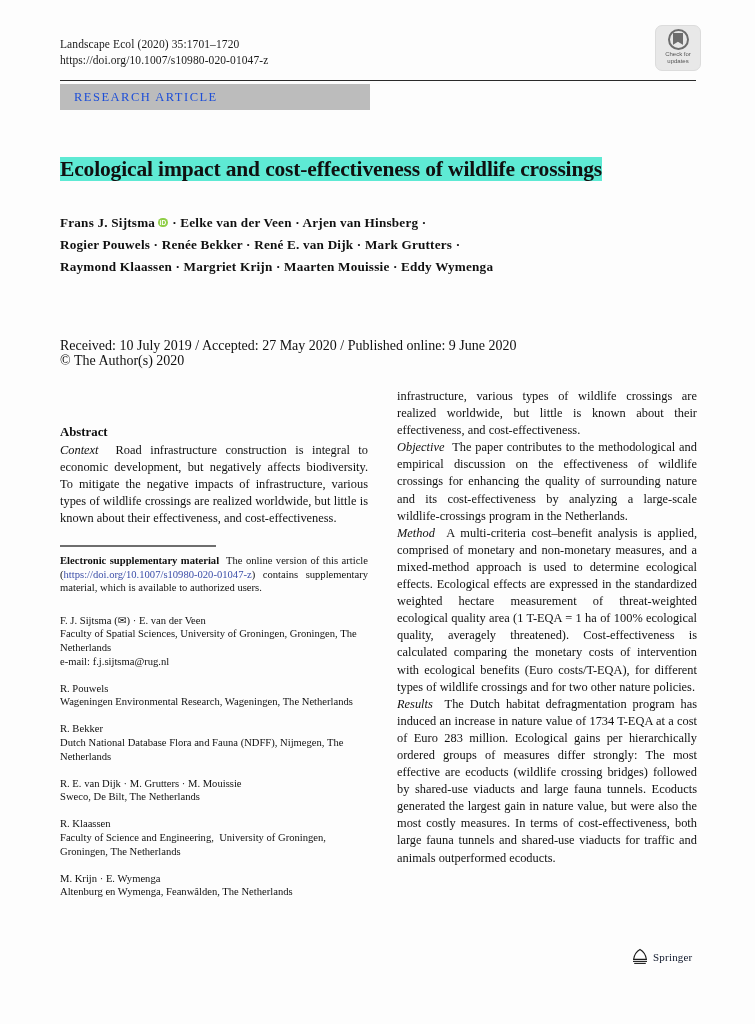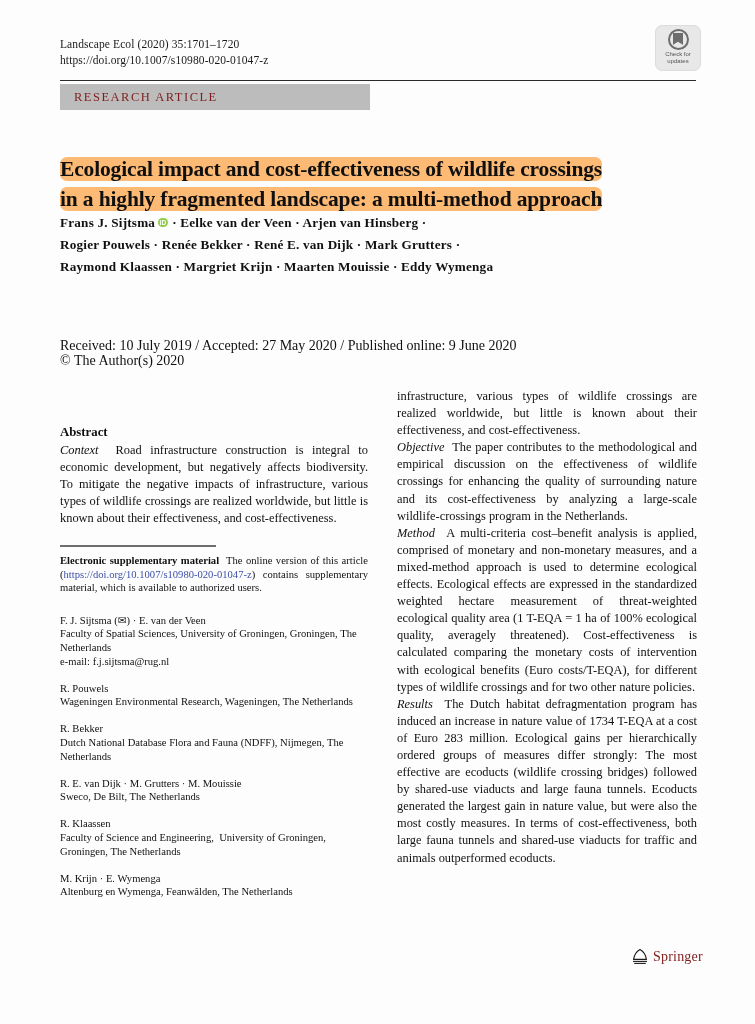--- a/index.html
+++ b/index.html
@@ -94,40 +94,39 @@
     top: 84px;
     width: 310px;
     height: 26px;
     background: #bcbcbc;
     display: flex;
     align-items: center;
   }
   .research-banner span {
     font-size: 12.5px;
     letter-spacing: 1.5px;
-    color: #7f1d1d;
+    color: #1d4ed8;
     padding-left: 14px;
     font-family: "Liberation Serif", serif;
   }
 
   
   .title {
     position: absolute;
     left: 60px;
     top: 140px;
     width: 600px;
     font-size: 21.5px;
     font-weight: bold;
     line-height: 30px;
     letter-spacing: -0.15px;
   }
   .title .hl {
-    background: #fdba74;
+    background: #5eead4;
     box-decoration-break: clone;
-    border-radius: 7px;
     -webkit-box-decoration-break: clone;
   }
 
   
   .authors {
     position: absolute;
     left: 60px;
     top: 212px;
     width: 560px;
     font-size: 13.2px;
@@ -235,22 +234,22 @@
     align-items: center;
     gap: 5px;
   }
   .springer .glyph {
     width: 16px;
     height: 18px;
     position: relative;
   }
   .springer .glyph svg { display: block; }
   .springer .word {
-    font-size: 14px;
-    color: #7f1d1d;
+    font-size: 11px;
+    color: #0f172a;
     letter-spacing: .2px;
   }
 </style>
 </head>
 <body>
 
 <div class="page">
 
   <div class="journal-ref">
     <div>Landscape Ecol (2020) 35:1701–1720</div>
@@ -263,21 +262,20 @@
   </div>
 
   <div class="top-rule"></div>
 
   <div class="research-banner">
     <span>RESEARCH ARTICLE</span>
   </div>
 
   <h1 class="title">
     <span class="hl">Ecological impact and cost-effectiveness of wildlife crossings</span><br>
-    <span class="hl">in a highly fragmented landscape: a multi-method approach</span>
   </h1>
 
   <div class="authors">
     <span>Frans J. Sijtsma</span><span class="orcid"></span><span> · Eelke van der Veen · Arjen van Hinsberg ·</span><br>
     <span>Rogier Pouwels · Renée Bekker · René E. van Dijk · Mark Grutters ·</span><br>
     <span>Raymond Klaassen · Margriet Krijn · Maarten Mouissie · Eddy Wymenga</span>
   </div>
 
   <div class="dates">
     <div>Received: 10 July 2019 / Accepted: 27 May 2020 / Published online: 9 June 2020</div>

